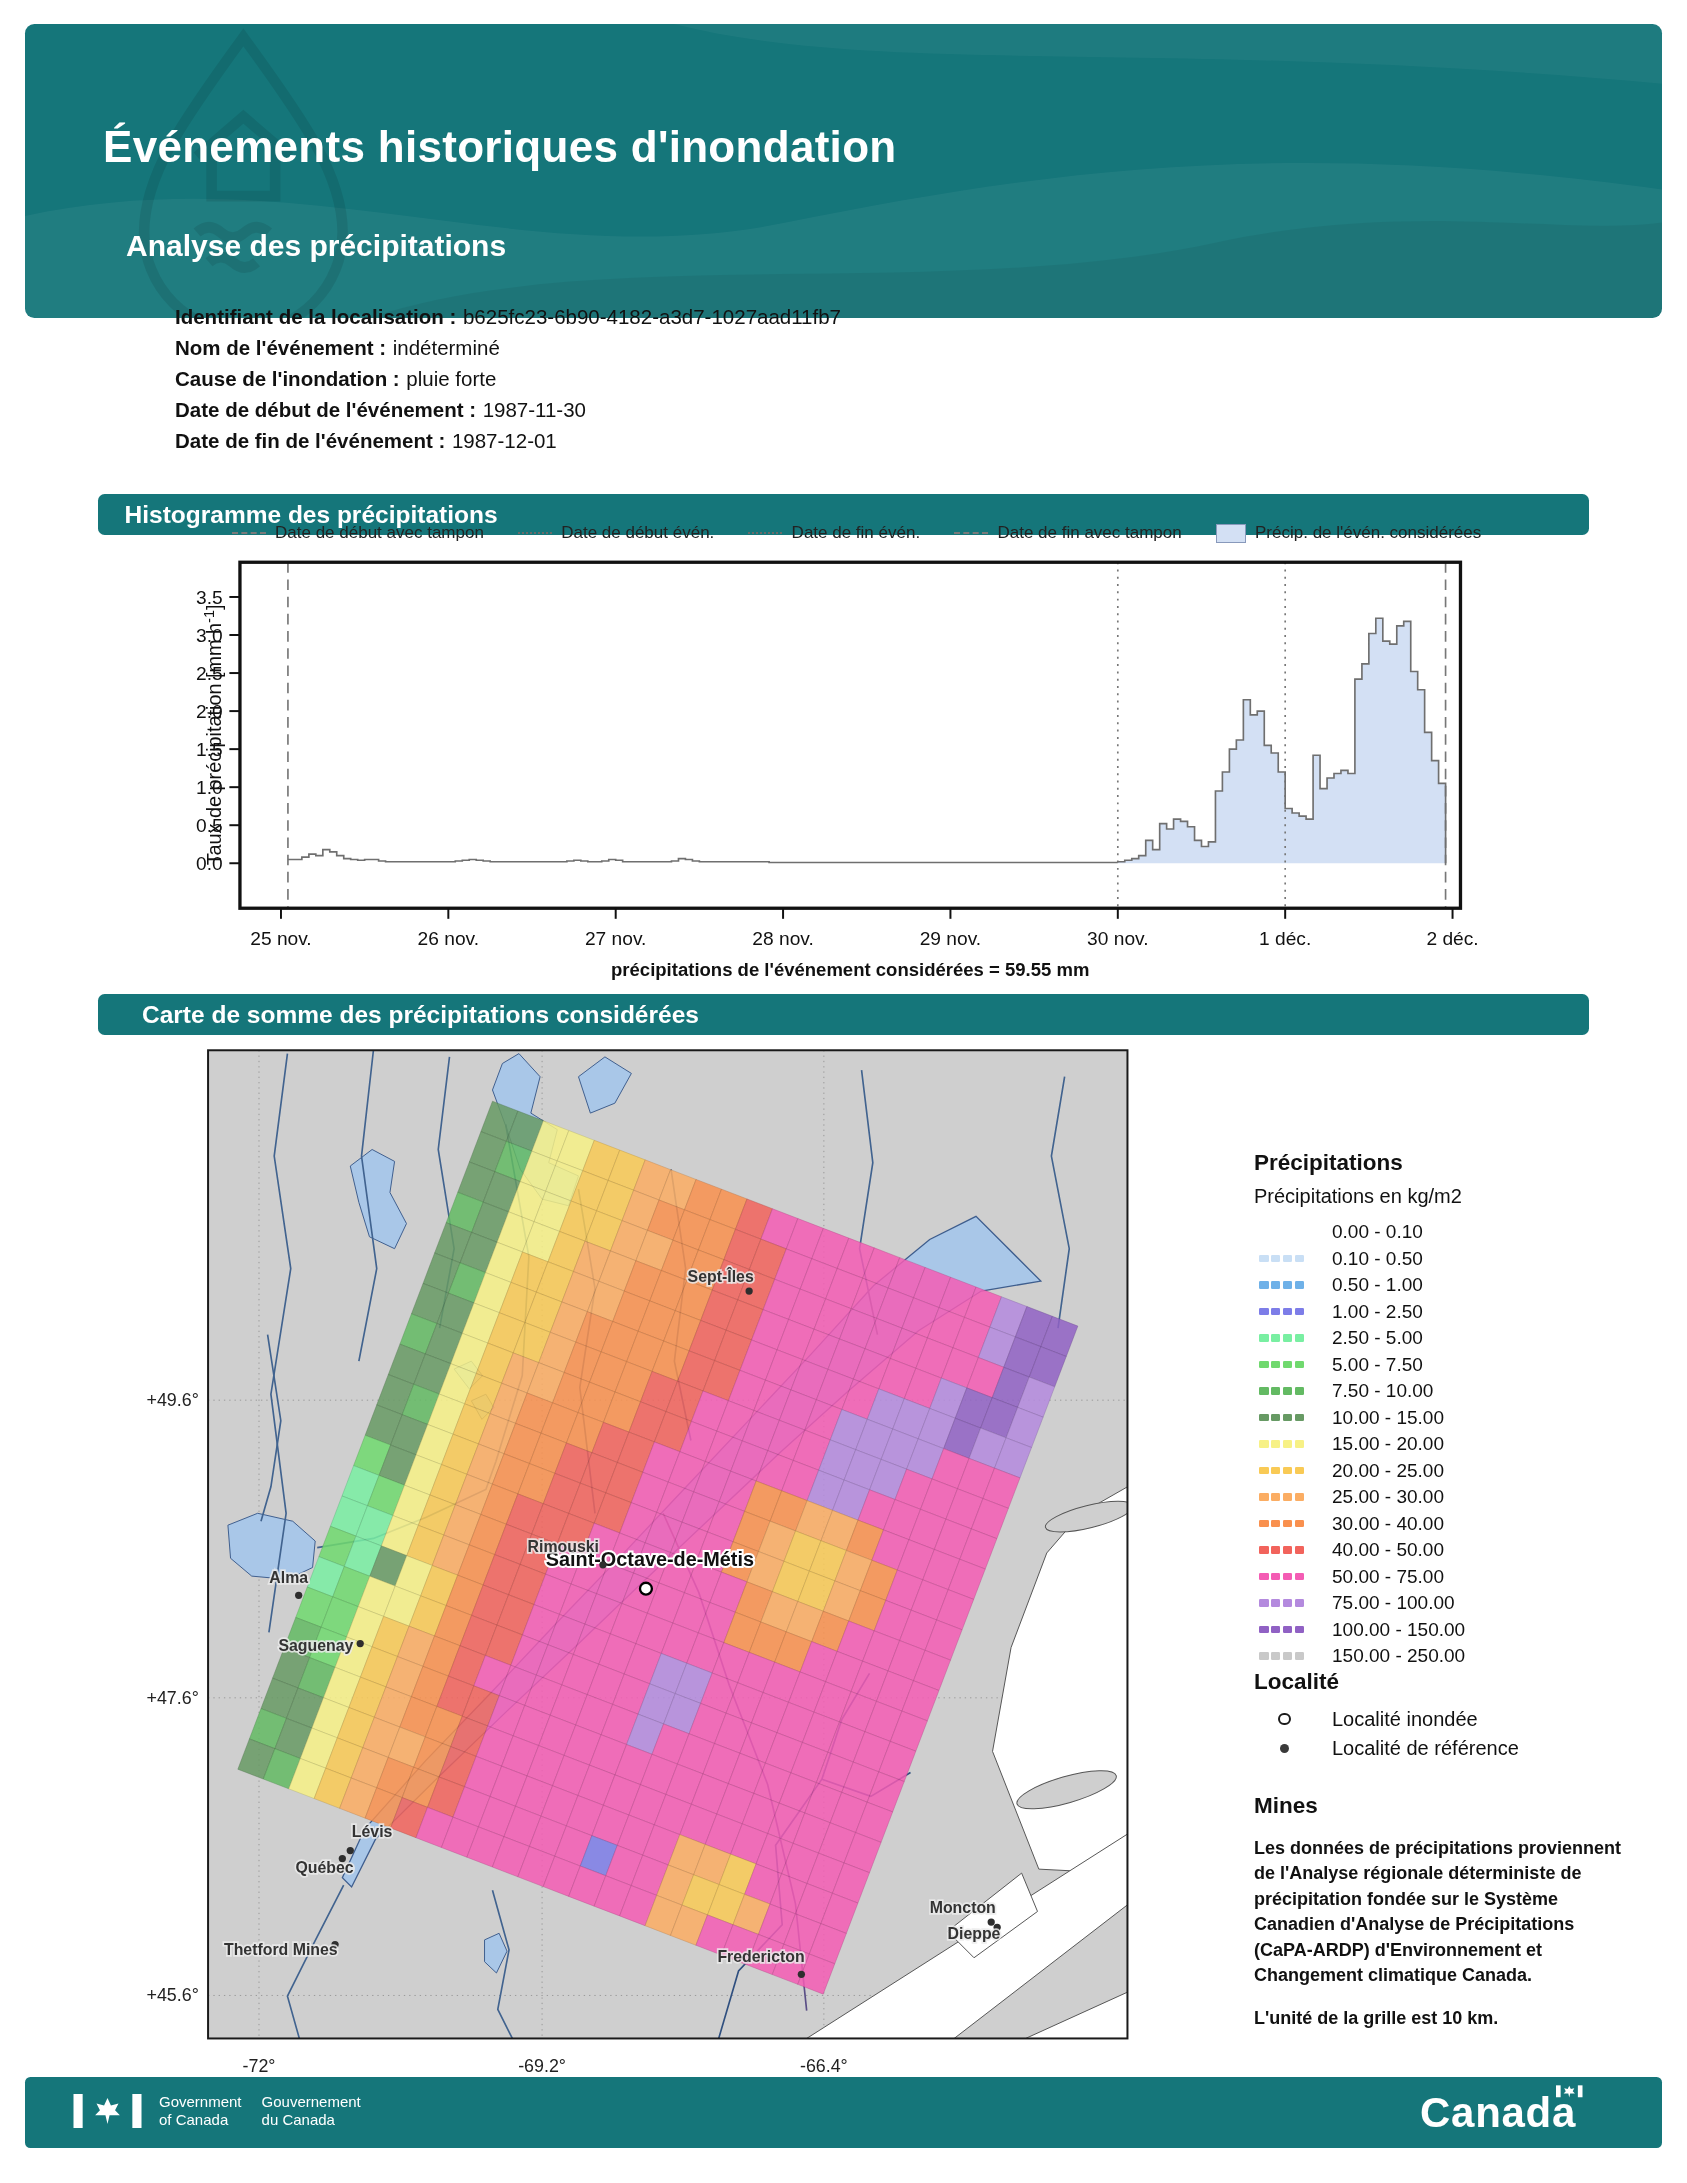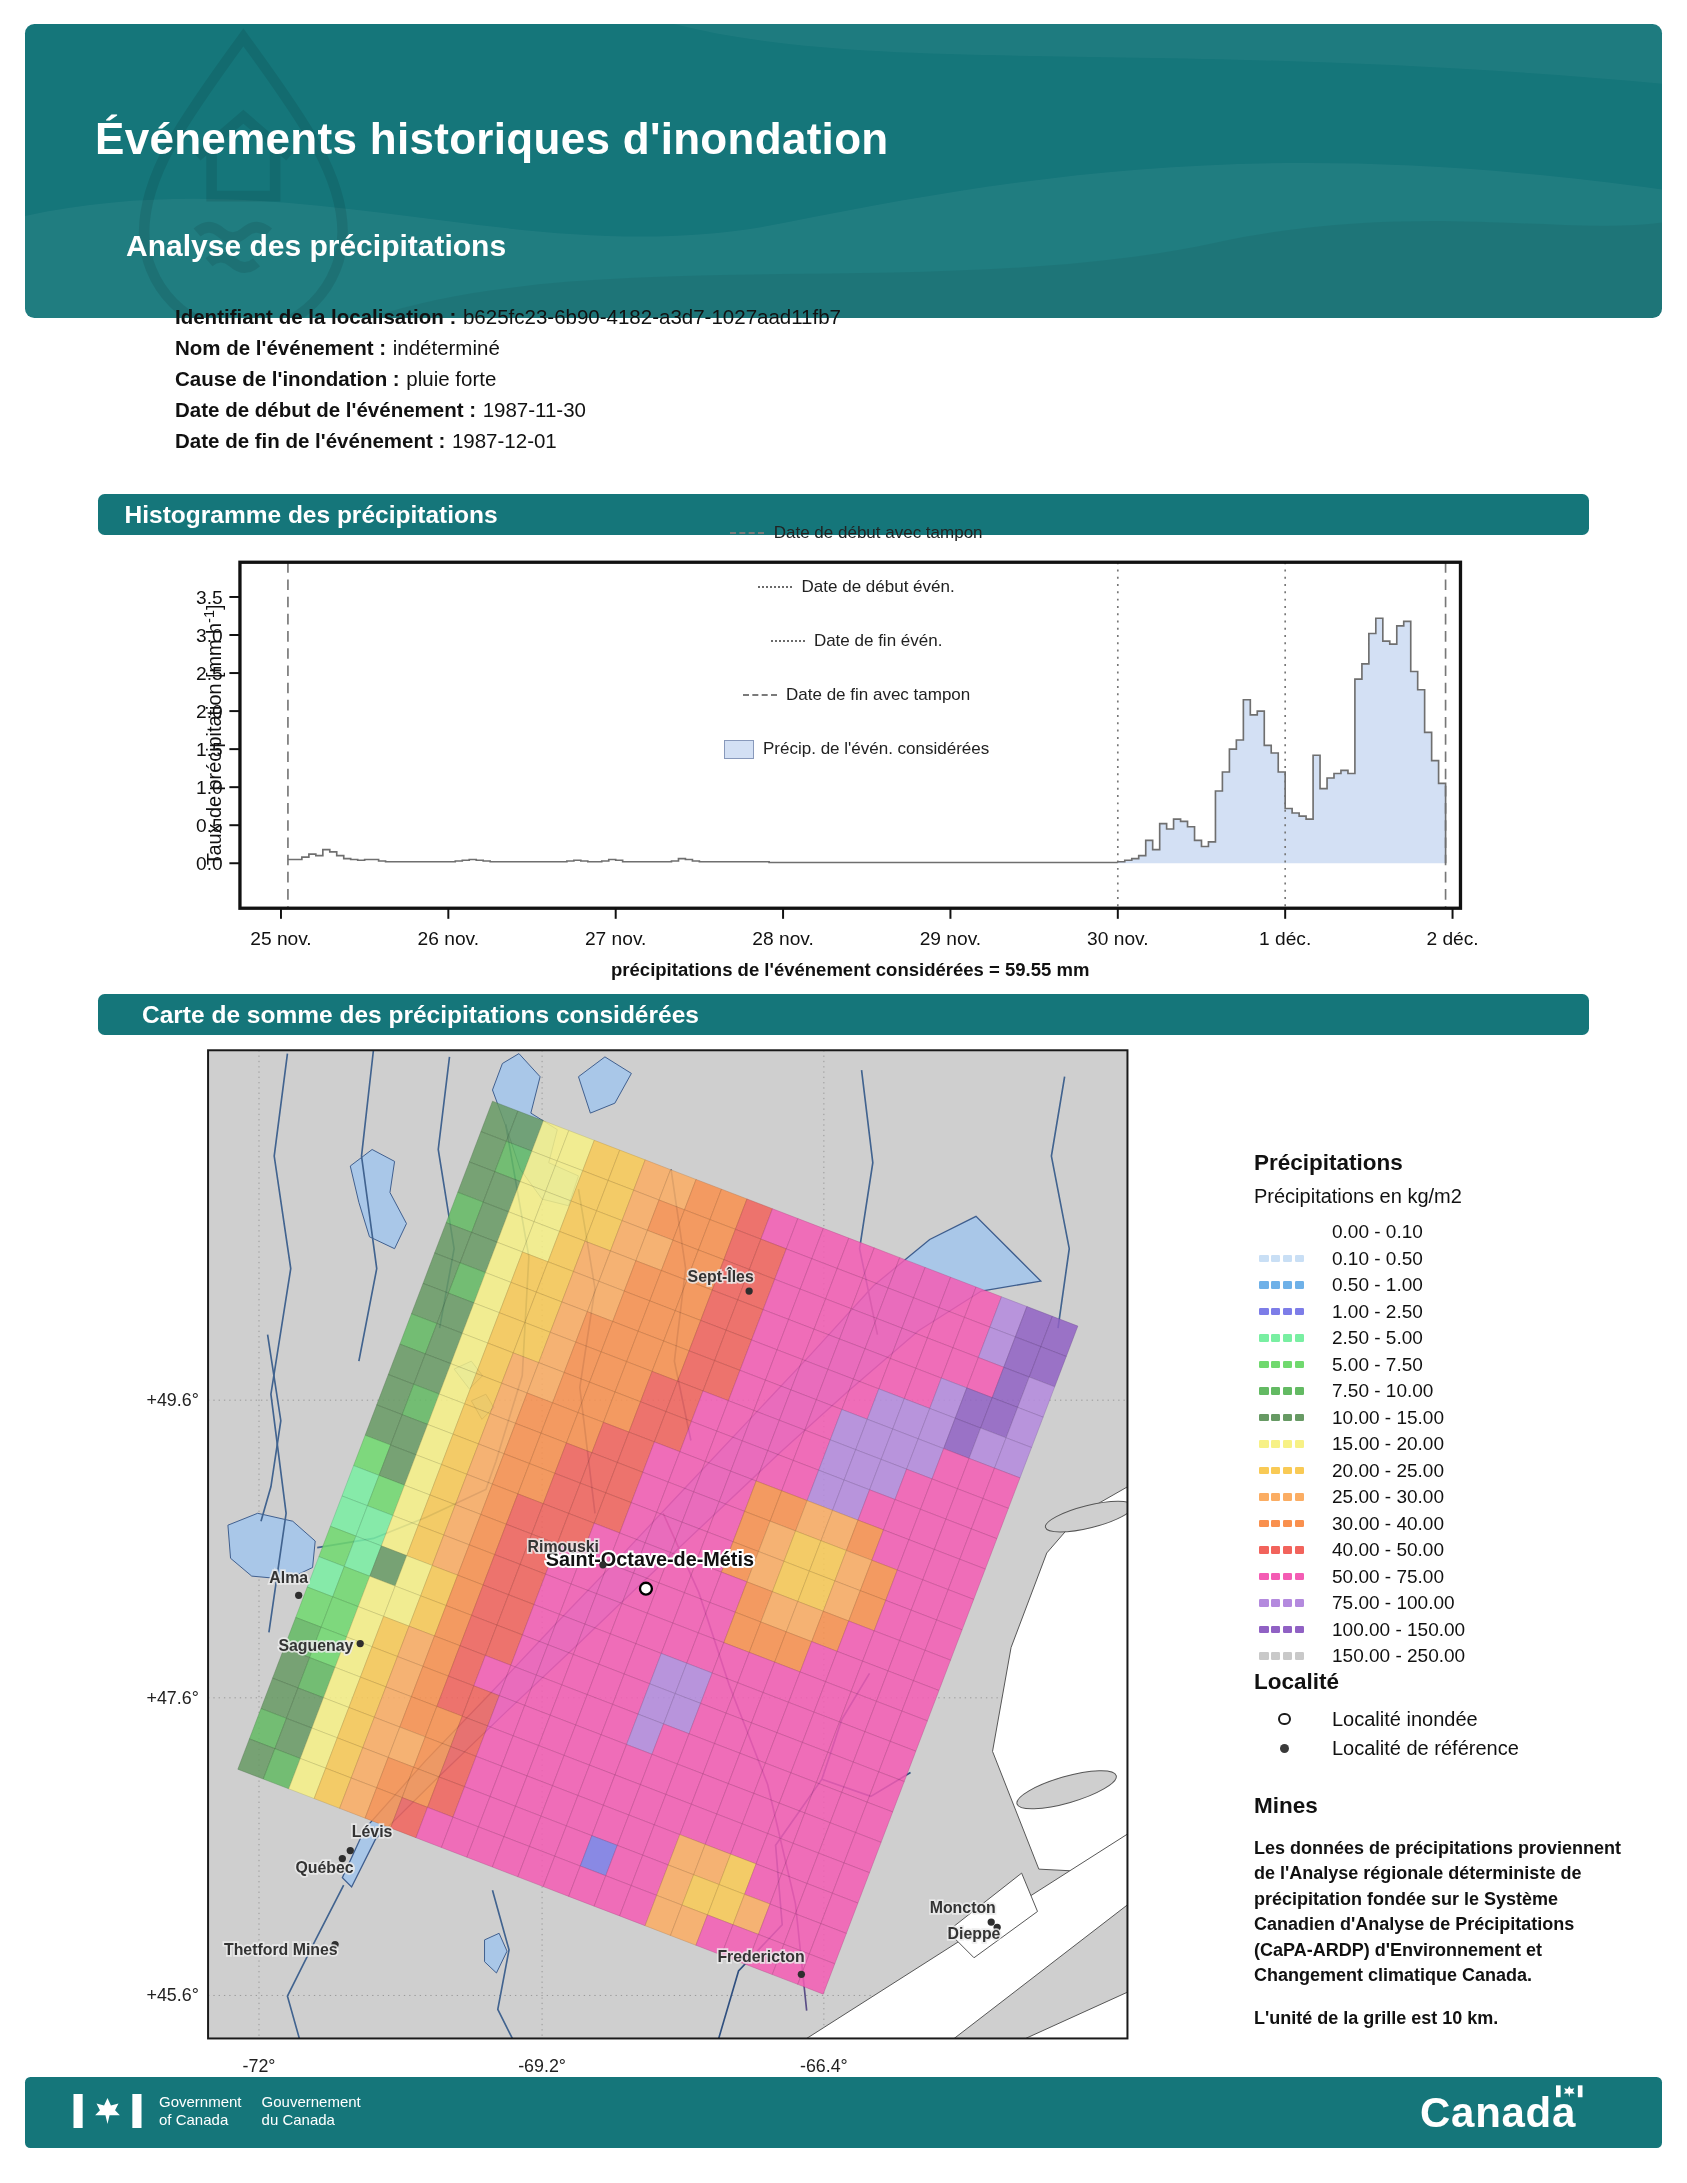--- a/index.html
+++ b/index.html
@@ -2,38 +2,38 @@
 <html style="font-size:10.6px"><head>
 <meta charset="utf-8">
 <style>
   html,body{margin:0;padding:0;background:#fff;}
   body{width:1687px;height:2183px;font-family:"Liberation Sans","DejaVu Sans",sans-serif;position:relative;}
   #page{position:absolute;inset:0;background:#fff;overflow:hidden;}
   svg{overflow:visible;}
 
   
   #banner{position:absolute;left:25px;top:24px;width:1637px;height:294px;background:#15767a;border-radius:9.3px;overflow:hidden;}
-  #banner h1{position:absolute;left:66px;top:86px;margin:4px;color:#fff;font-size:44px;font-weight:bold;letter-spacing:0.3px;}
+  #banner h1{position:absolute;left:66px;top:86px;margin:12px;color:#fff;font-size:44px;font-weight:bold;letter-spacing:0.3px;}
   #banner .subtitle{position:absolute;left:101px;top:205px;color:#fff;font-size:30px;font-weight:bold;}
   #banner svg{position:absolute;inset:0;}
 
   
   #metadata{position:absolute;left:175px;top:306px;font-size:20.5px;color:#111;}
   #metadata .row{margin-bottom:8.6px;line-height:22.5px;}
   #metadata .lbl{font-weight:bold;}
   #metadata .val{font-weight:normal;margin-left:6.6px;}
 
   
   .section-bar{position:absolute;left:98px;width:1491px;height:41px;background:#15767a;border-radius:6.6px;color:#fff;font-size:24.5px;font-weight:bold;display:flex;align-items:center;padding-left:26.5px;box-sizing:border-box;}
   #bar-hist{top:494px;}
   #bar-map{top:994px;padding-left:44px;}
 
   
   #hist-wrap{position:absolute;left:218px;top:523px;width:1277px;height:463px;}
-  #hist-legend{position:absolute;left:0;top:0;width:1277px;display:flex;justify-content:center;align-items:center;gap:34px;font-size:17px;color:#222;flex-direction:column;}
+  #hist-legend{position:absolute;left:0;top:0;width:1277px;display:flex;justify-content:center;align-items:center;gap:34px;font-size:17px;color:#222;}
   .leg-item{display:flex;align-items:center;gap:9.3px;}
   .leg-dashed{width:34px;height:0;border-top:2px dashed #7a7a7a;}
   .leg-dotted{width:34px;height:0;border-top:2px dotted #6a6a6a;}
   .leg-patch{width:28px;height:17px;background:#d3e0f4;border:0.7px solid #8899bb;}
   #hist-svg{position:absolute;left:0;top:28px;}
 
   
   #map-wrap{position:absolute;left:132px;top:1037px;width:1012px;height:1065px;}
 
   

